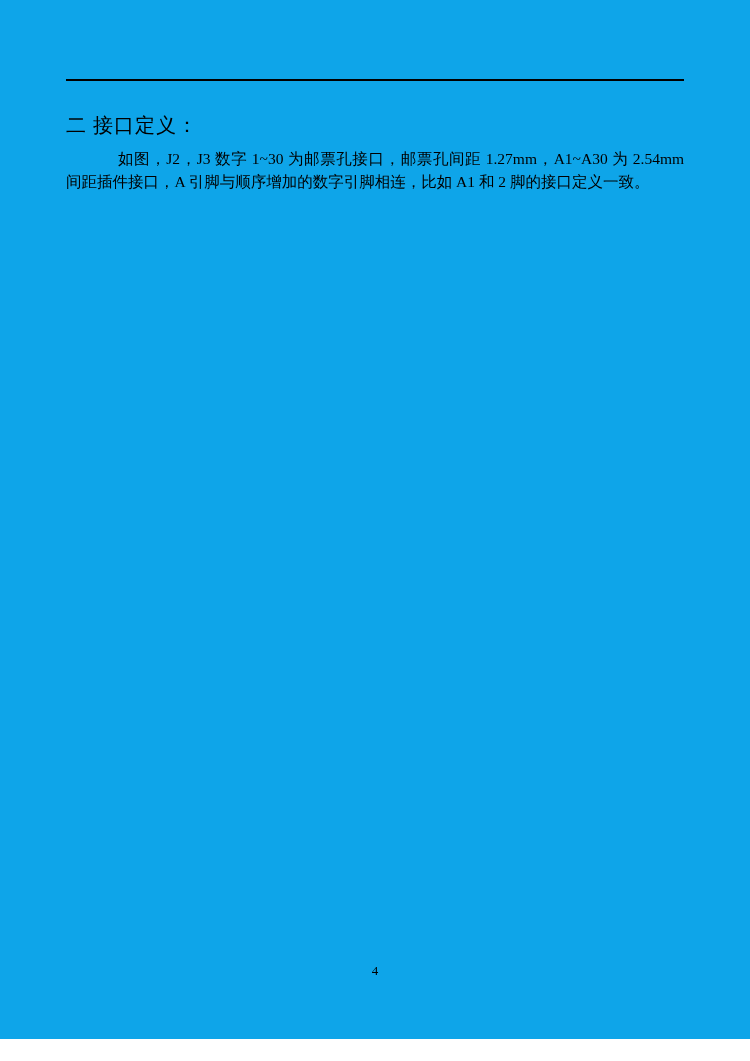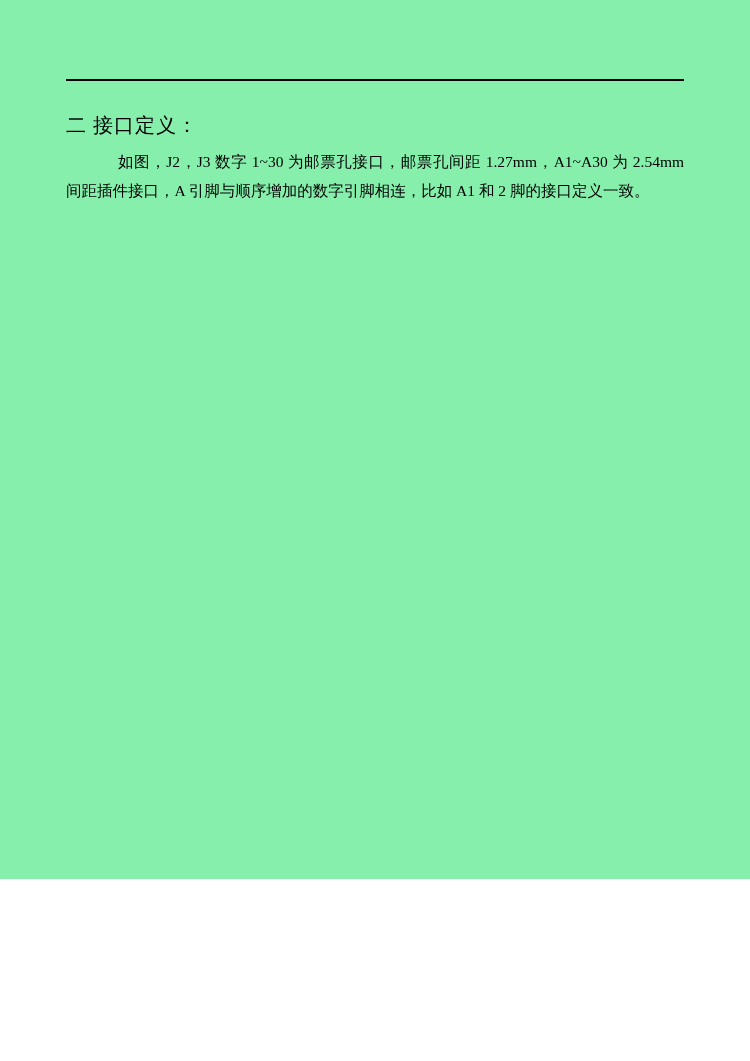--- a/index.html
+++ b/index.html
@@ -3,22 +3,22 @@
 <meta charset="utf-8">
 <style>
   html, body {
     margin: 0;
     padding: 0;
     background: #ffffff;
   }
   .page {
     position: relative;
     width: 750px;
-    height: 879px;
-    background: #86efac;
+    height: 1039px;
+    background: #0ea5e9;
     font-family: "Liberation Serif", "DejaVu Serif", serif;
     color: #000000;
     overflow: hidden;
   }
   .header-rule {
     position: absolute;
     left: 66px;
     top: 79px;
     width: 618px;
     height: 2px;
@@ -34,21 +34,21 @@
     font-weight: 400;
     letter-spacing: 1px;
     white-space: pre;
   }
   .body-paragraph {
     position: absolute;
     left: 66px;
     top: 147px;
     width: 618px;
     font-size: 15.5px;
-    line-height: 29px;
+    line-height: 23px;
     text-align: justify;
     text-justify: inter-ideograph;
     text-indent: 52px;
     word-break: break-all;
   }
   .page-number {
     position: absolute;
     left: 0;
     top: 963px;
     width: 750px;

